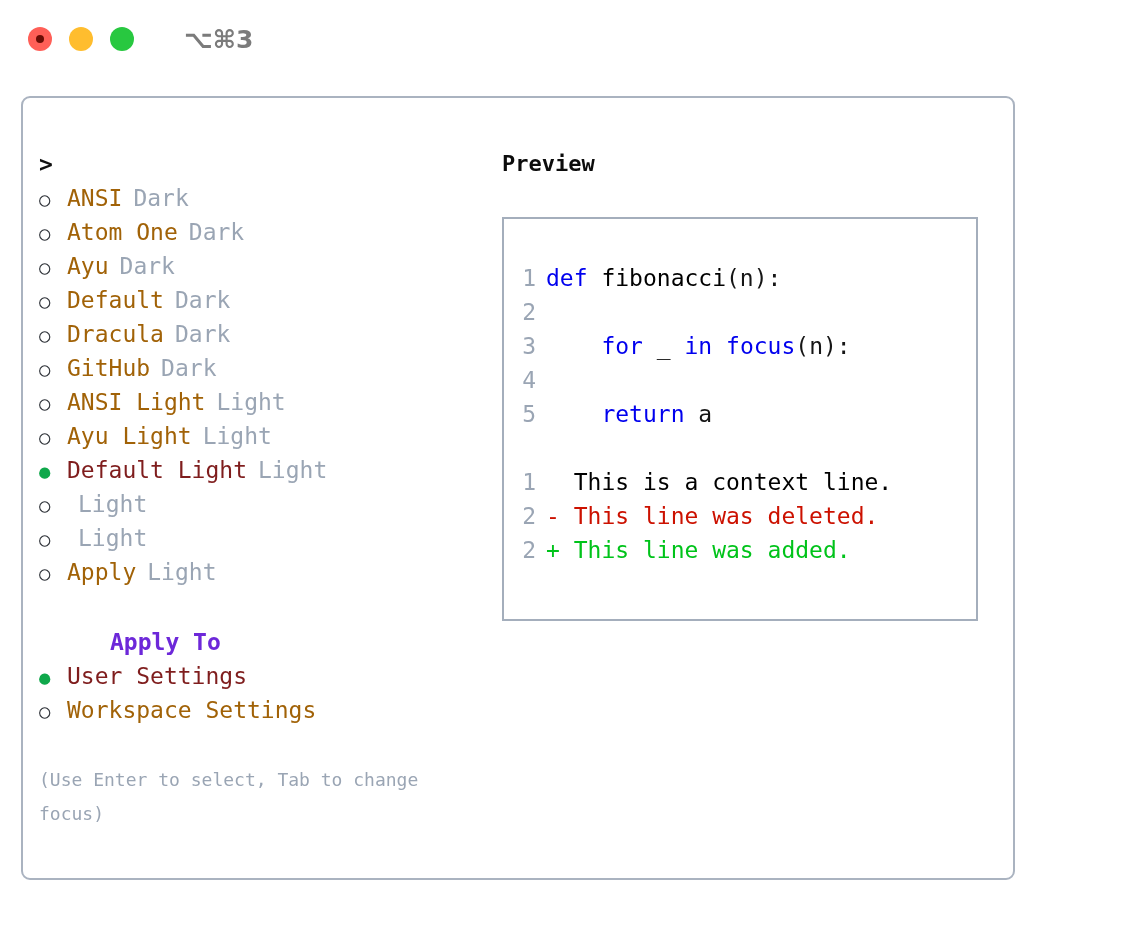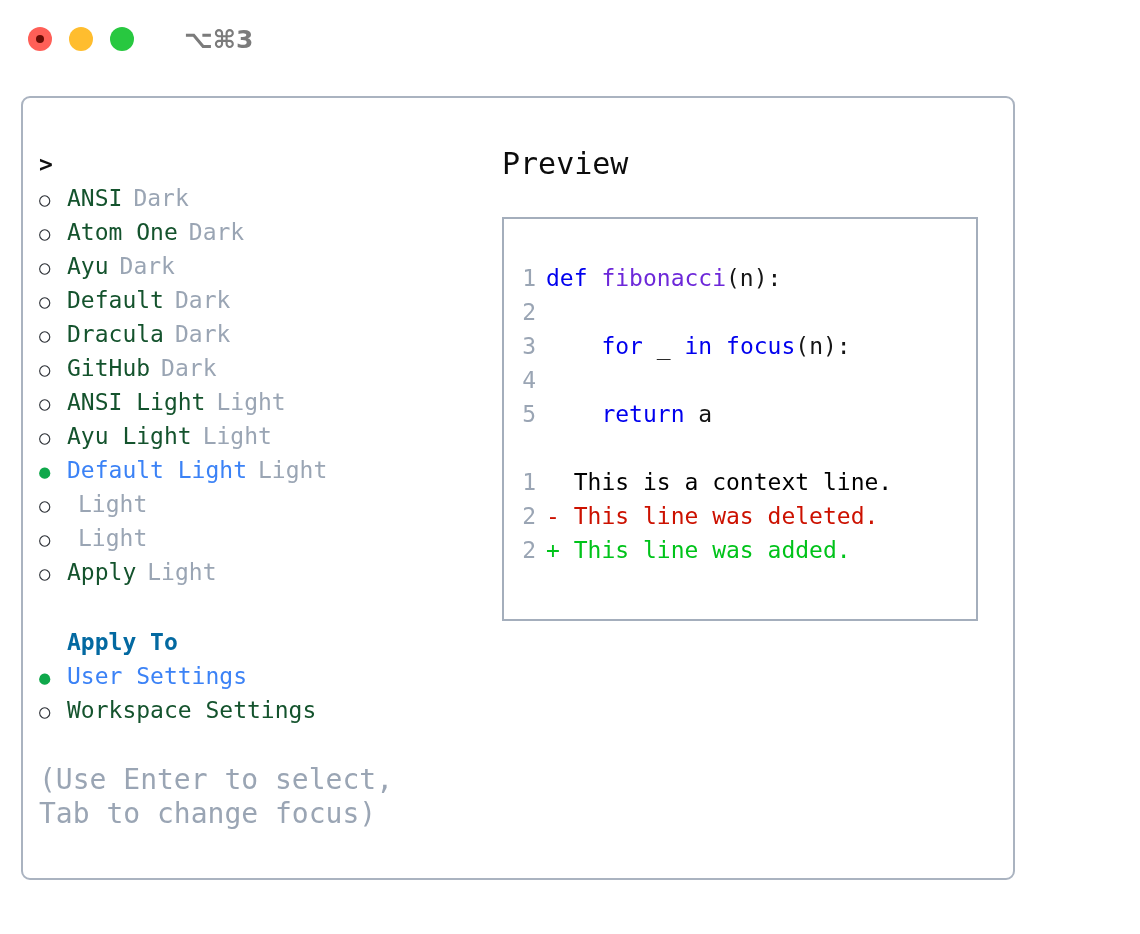--- a/index.html
+++ b/index.html
@@ -100,60 +100,61 @@
     line-height: 34px;
   }
   .marker.caret {
     color: #111111;
     font-weight: bold;
   }
   .marker.dot-empty { color: #30343a; font-size: 19px; }
   .marker.dot-full  { color: #0fa84b; font-size: 19px; }
   .marker.blank     { color: transparent; }
 
-  .row-label { color: #14532d; }
+  .row-label { color: #a16207; }
   .row-label.head {
     color: #0c0c0c;
     font-weight: bold;
   }
-  .row-label.selected { color: #3b82f6; }
+  .row-label.selected { color: #7f1d1d; }
   .row-tag {
     color: #9aa5b4;
     margin-left: 11px;
   }
 
   .spacer-row { height: 36px; }
 
   .apply-head {
-    color: #0369a1;
-    font-weight: bold;
+    color: #6d28d9;
+    font-weight: bold;
+    margin-left: 43px;
   }
 
   .hint {
     position: absolute;
     left: 16px;
     top: 665px;
     width: 420px;
-    font-size: 28px;
+    font-size: 18px;
     line-height: 34px;
     color: #9aa5b4;
     white-space: pre-wrap;
   }
 
   
   .right-col {
     position: absolute;
     left: 479px;
     top: 49px;
     width: 490px;
   }
   .preview-title {
-    font-size: 30px;
-    line-height: 34px;
-    font-weight: normal;
+    font-size: 22px;
+    line-height: 34px;
+    font-weight: bold;
     color: #0c0c0c;
   }
   .preview-box {
     margin-top: 36px;
     width: 476px;
     height: 404px;
     box-sizing: border-box;
     border: 2px solid #a4aebc;
     background: #ffffff;
     padding: 42px 0 0 0;
@@ -170,21 +171,21 @@
   .ln {
     width: 42px;
     flex: 0 0 42px;
     text-align: right;
     color: #9aa5b4;
     padding-right: 10px;
     box-sizing: border-box;
   }
   .code-text { color: #151515; }
   .tok-kw  { color: #0000ee; }
-  .tok-fn  { color: #6d28d9; margin-top: 16px; }
+  .tok-fn  { color: #000000; margin-top: 16px; }
   .tok-pl  { color: #151515; }
 
   .diff-gap { height: 34px; }
   .diff-ctx { color: #000000; }
   .diff-del { color: #cc1100; }
   .diff-add { color: #00c31a; }
 </style>
 </head>
 <body>
 

